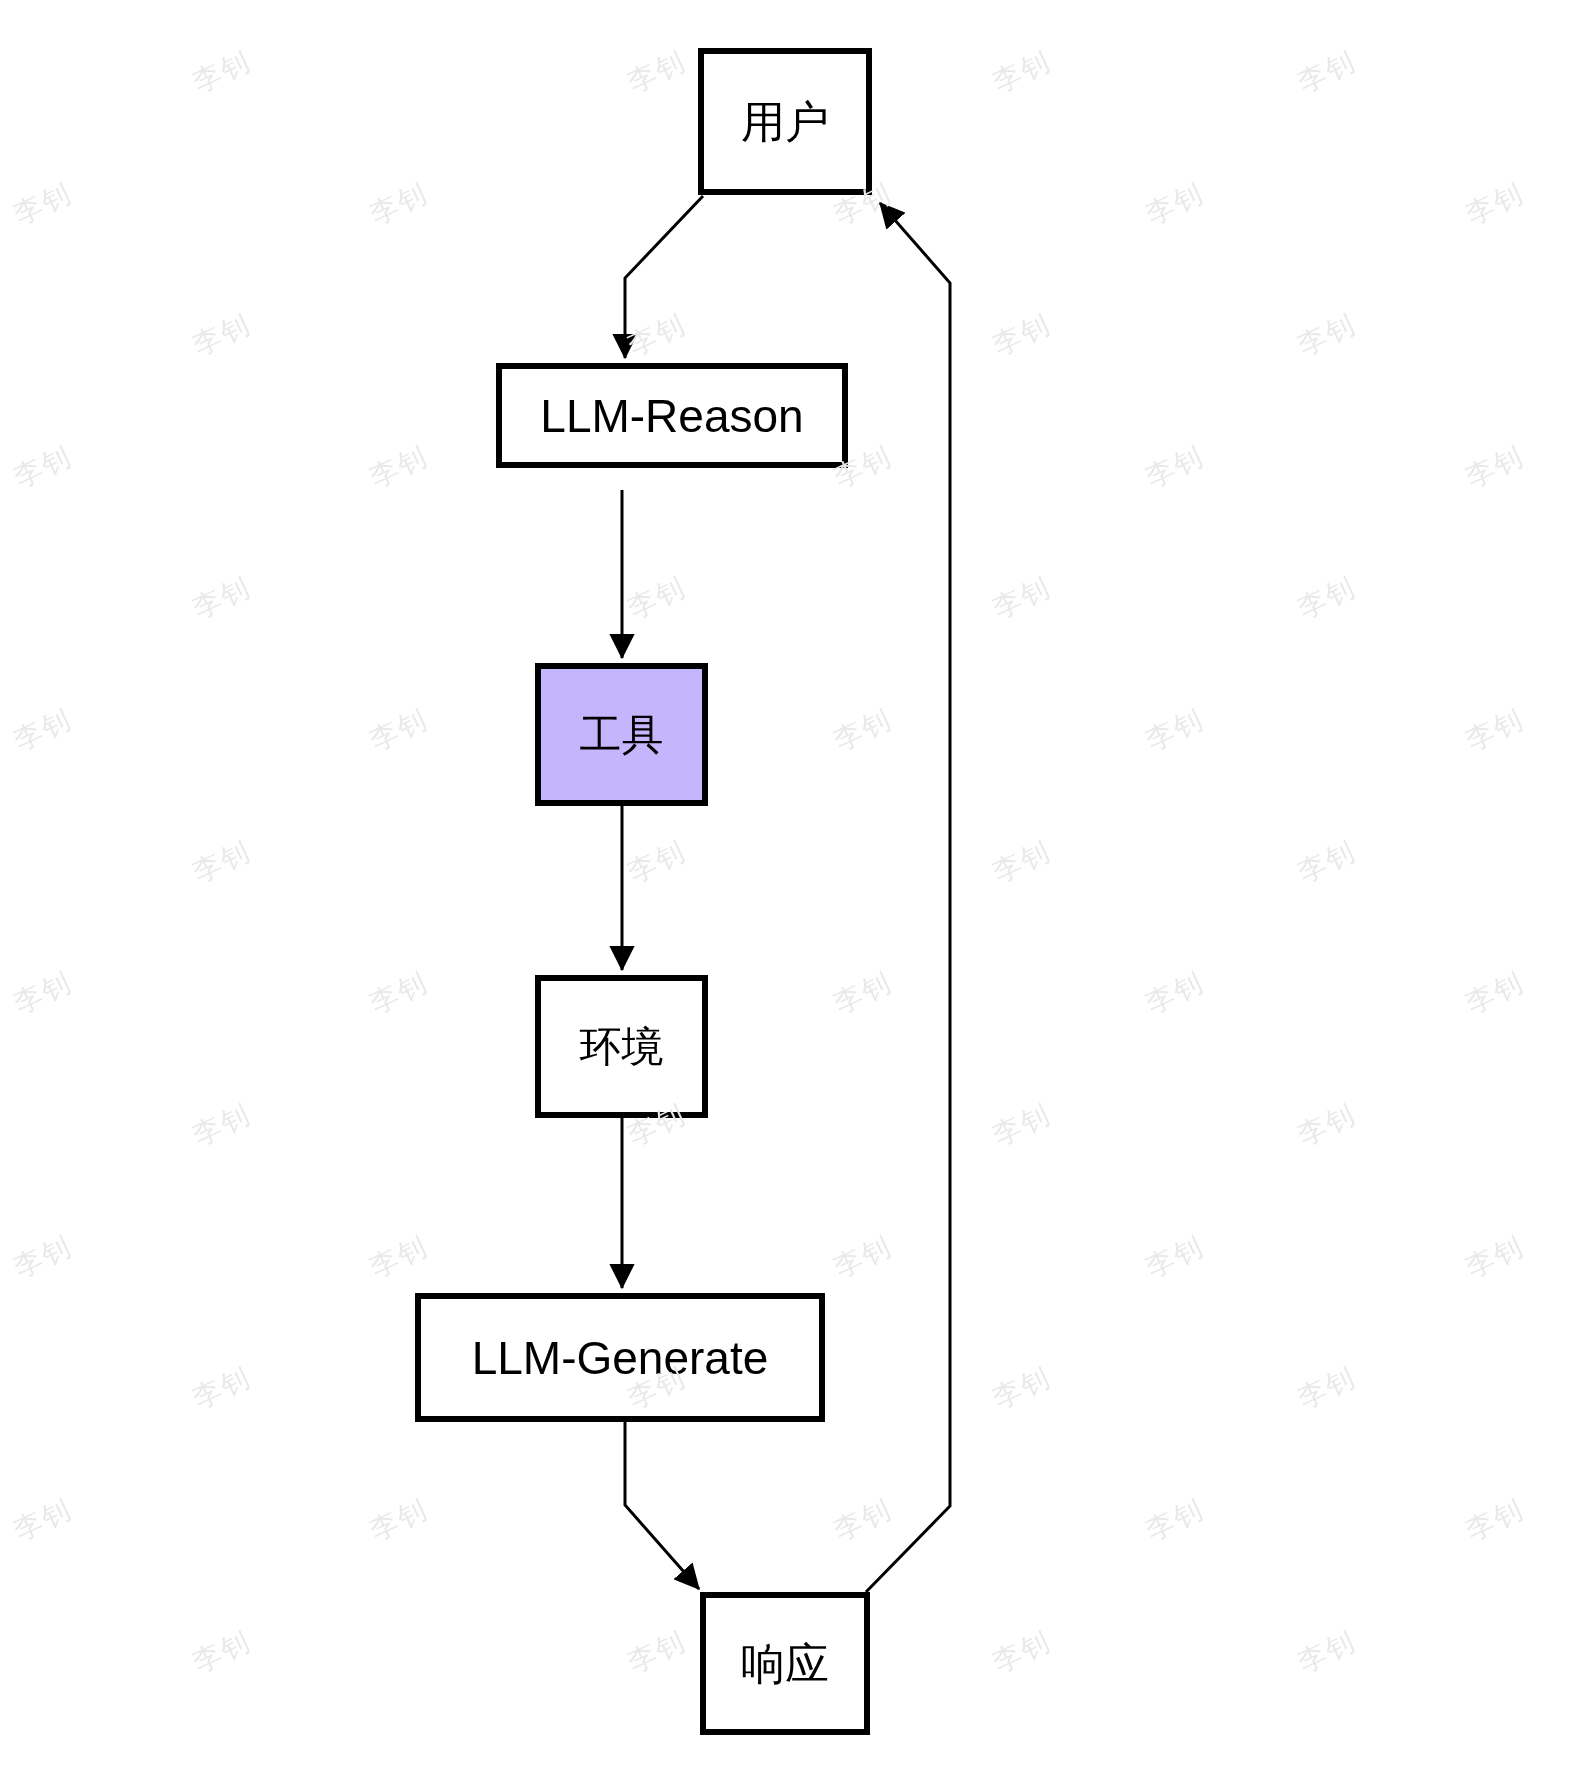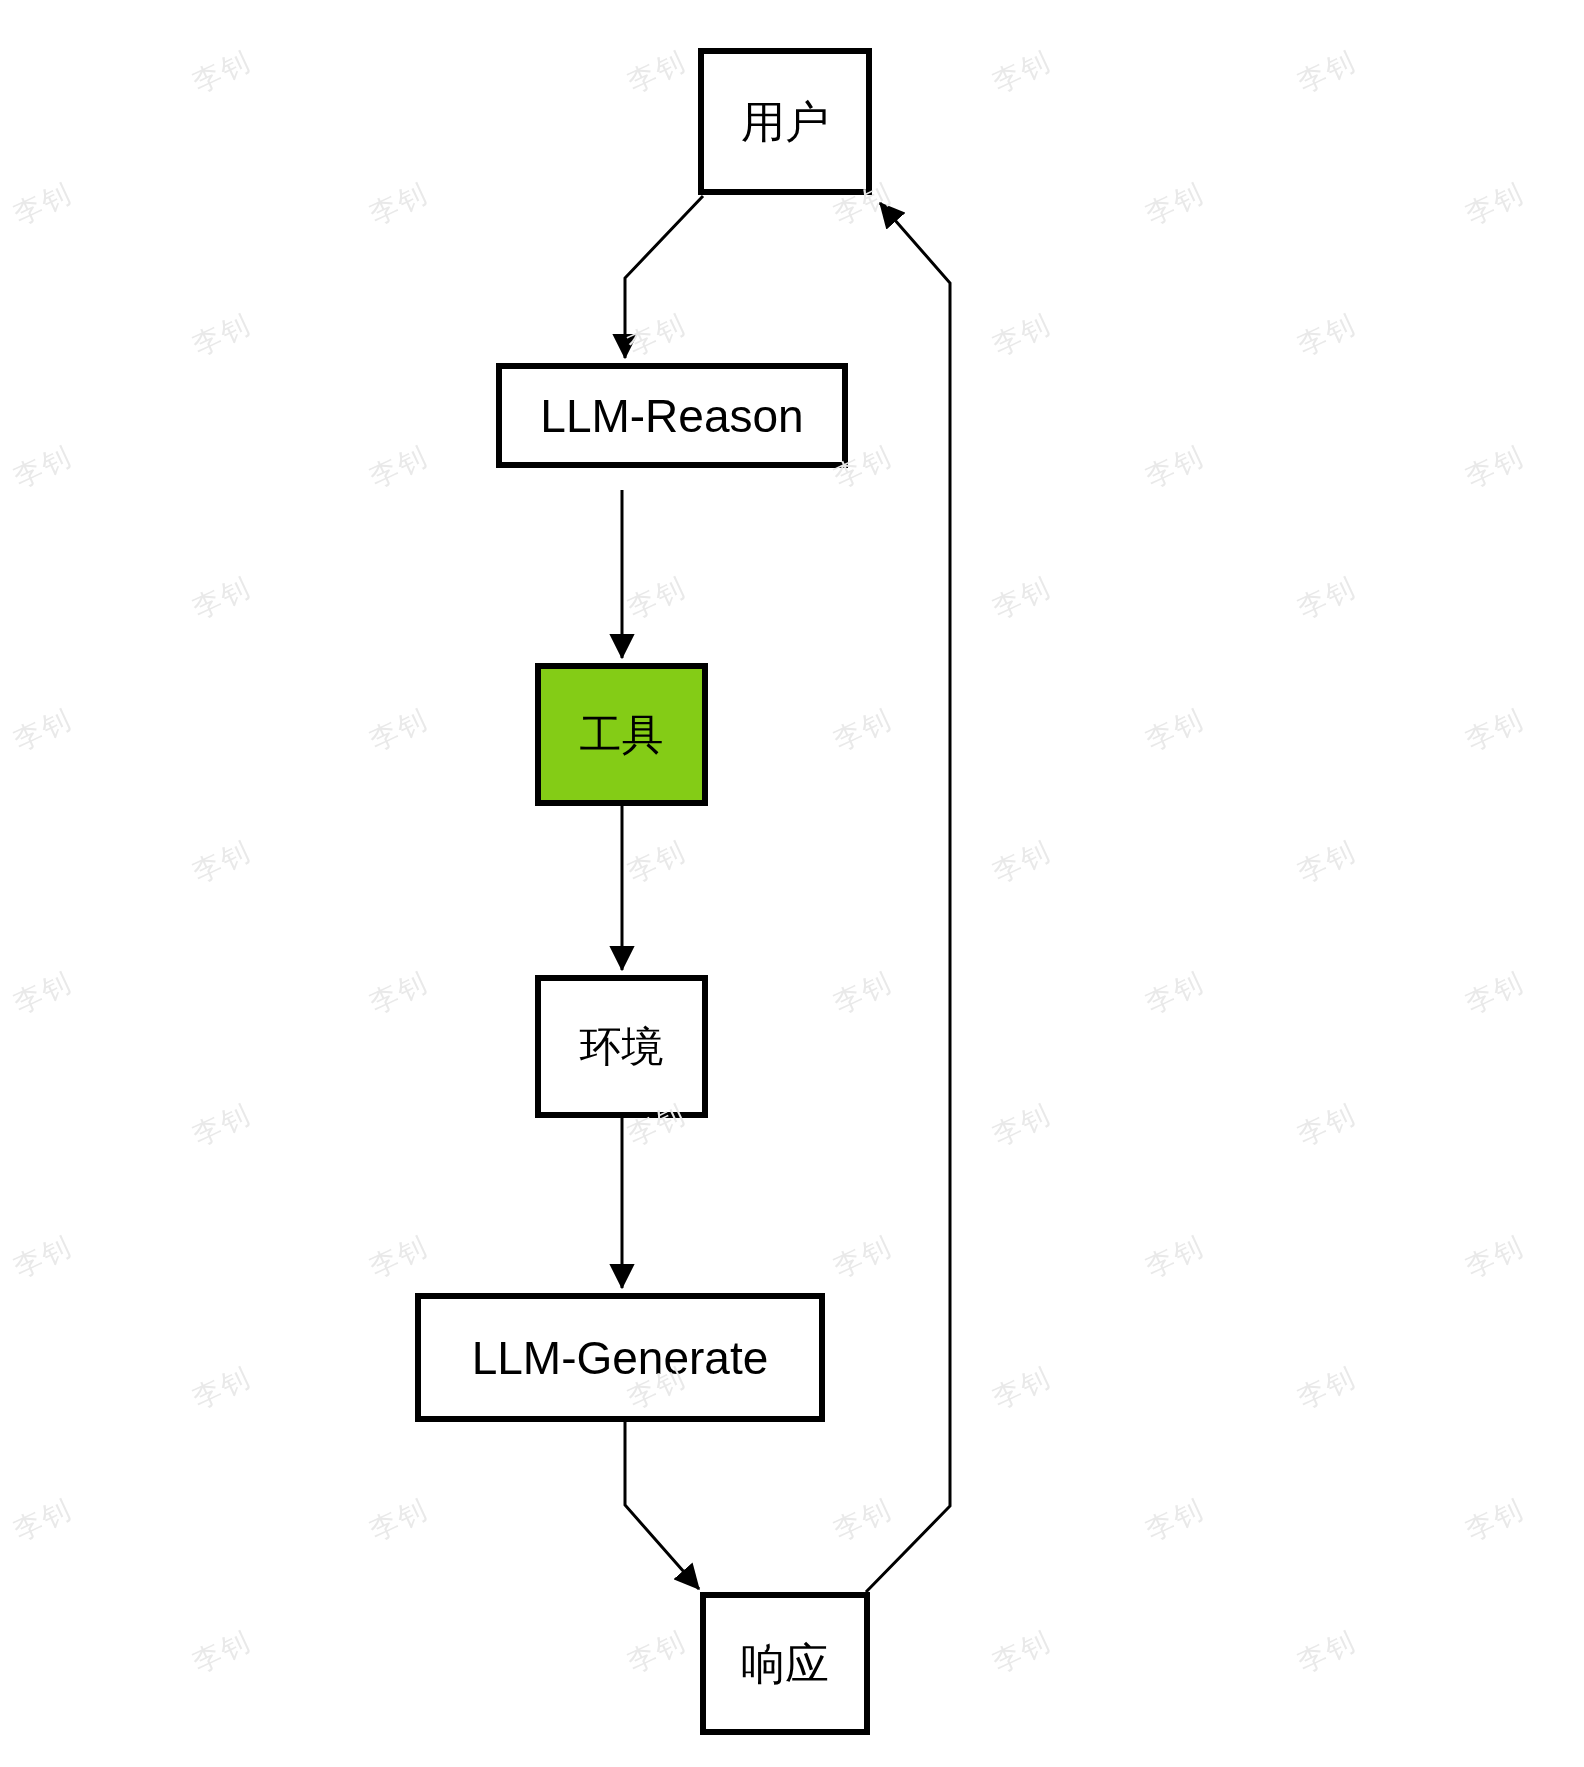--- a/index.html
+++ b/index.html
@@ -61,21 +61,21 @@
         <polyline points="622,490 622,658" fill="none" stroke="#000000" stroke-width="3" marker-end="url(#arrowhead)"></polyline>
         <polyline points="622,806 622,970" fill="none" stroke="#000000" stroke-width="3" marker-end="url(#arrowhead)"></polyline>
         <polyline points="622,1118 622,1288" fill="none" stroke="#000000" stroke-width="3" marker-end="url(#arrowhead)"></polyline>
         <polyline points="625,1422 625,1505 699,1589" fill="none" stroke="#000000" stroke-width="3" marker-end="url(#arrowhead)"></polyline>
         <polyline points="866,1592 950,1506 950,283 880,203" fill="none" stroke="#000000" stroke-width="3" marker-end="url(#arrowhead)"></polyline>
       </g>
   </svg>
   <div id="nodes-layer">
       <div class="node" style="left: 698px; top: 48px; width: 174px; height: 147px; font-size: 44px; border-color: rgb(0, 0, 0); background: rgb(255, 255, 255);">用户</div>
       <div class="node" style="left: 476px; top: 363px; width: 352px; height: 105px; font-size: 46px; border-color: rgb(0, 0, 0); background: rgb(255, 255, 255); margin-left: 20px;">LLM-Reason</div>
-      <div class="node" style="left: 535px; top: 663px; width: 173px; height: 143px; font-size: 42px; border-color: rgb(0, 0, 0); background: #84cc16;">工具</div>
+      <div class="node" style="left: 535px; top: 663px; width: 173px; height: 143px; font-size: 42px; border-color: rgb(0, 0, 0); background: #c4b5fd;">工具</div>
       <div class="node" style="left: 535px; top: 975px; width: 173px; height: 143px; font-size: 42px; border-color: rgb(0, 0, 0); background: rgb(255, 255, 255);">环境</div>
       <div class="node" style="left: 415px; top: 1293px; width: 410px; height: 129px; font-size: 46px; border-color: rgb(0, 0, 0); background: rgb(255, 255, 255);">LLM-Generate</div>
       <div class="node" style="left: 700px; top: 1592px; width: 170px; height: 143px; font-size: 44px; border-color: rgb(0, 0, 0); background: rgb(255, 255, 255);">响应</div>
     </div>
   <div id="watermark-layer">
       <span class="wm" style="left: 222px; top: 72px; color: rgb(233, 233, 233); font-size: 28px; transform: translate(-50%, -50%) rotate(-25deg);">李钊</span>
       <span class="wm" style="left: 657px; top: 72px; color: rgb(233, 233, 233); font-size: 28px; transform: translate(-50%, -50%) rotate(-25deg);">李钊</span>
       <span class="wm" style="left: 1022px; top: 72px; color: rgb(233, 233, 233); font-size: 28px; transform: translate(-50%, -50%) rotate(-25deg);">李钊</span>
       <span class="wm" style="left: 1327px; top: 72px; color: rgb(233, 233, 233); font-size: 28px; transform: translate(-50%, -50%) rotate(-25deg);">李钊</span>
       <span class="wm" style="left: 43px; top: 204px; color: rgb(233, 233, 233); font-size: 28px; transform: translate(-50%, -50%) rotate(-25deg);">李钊</span>

